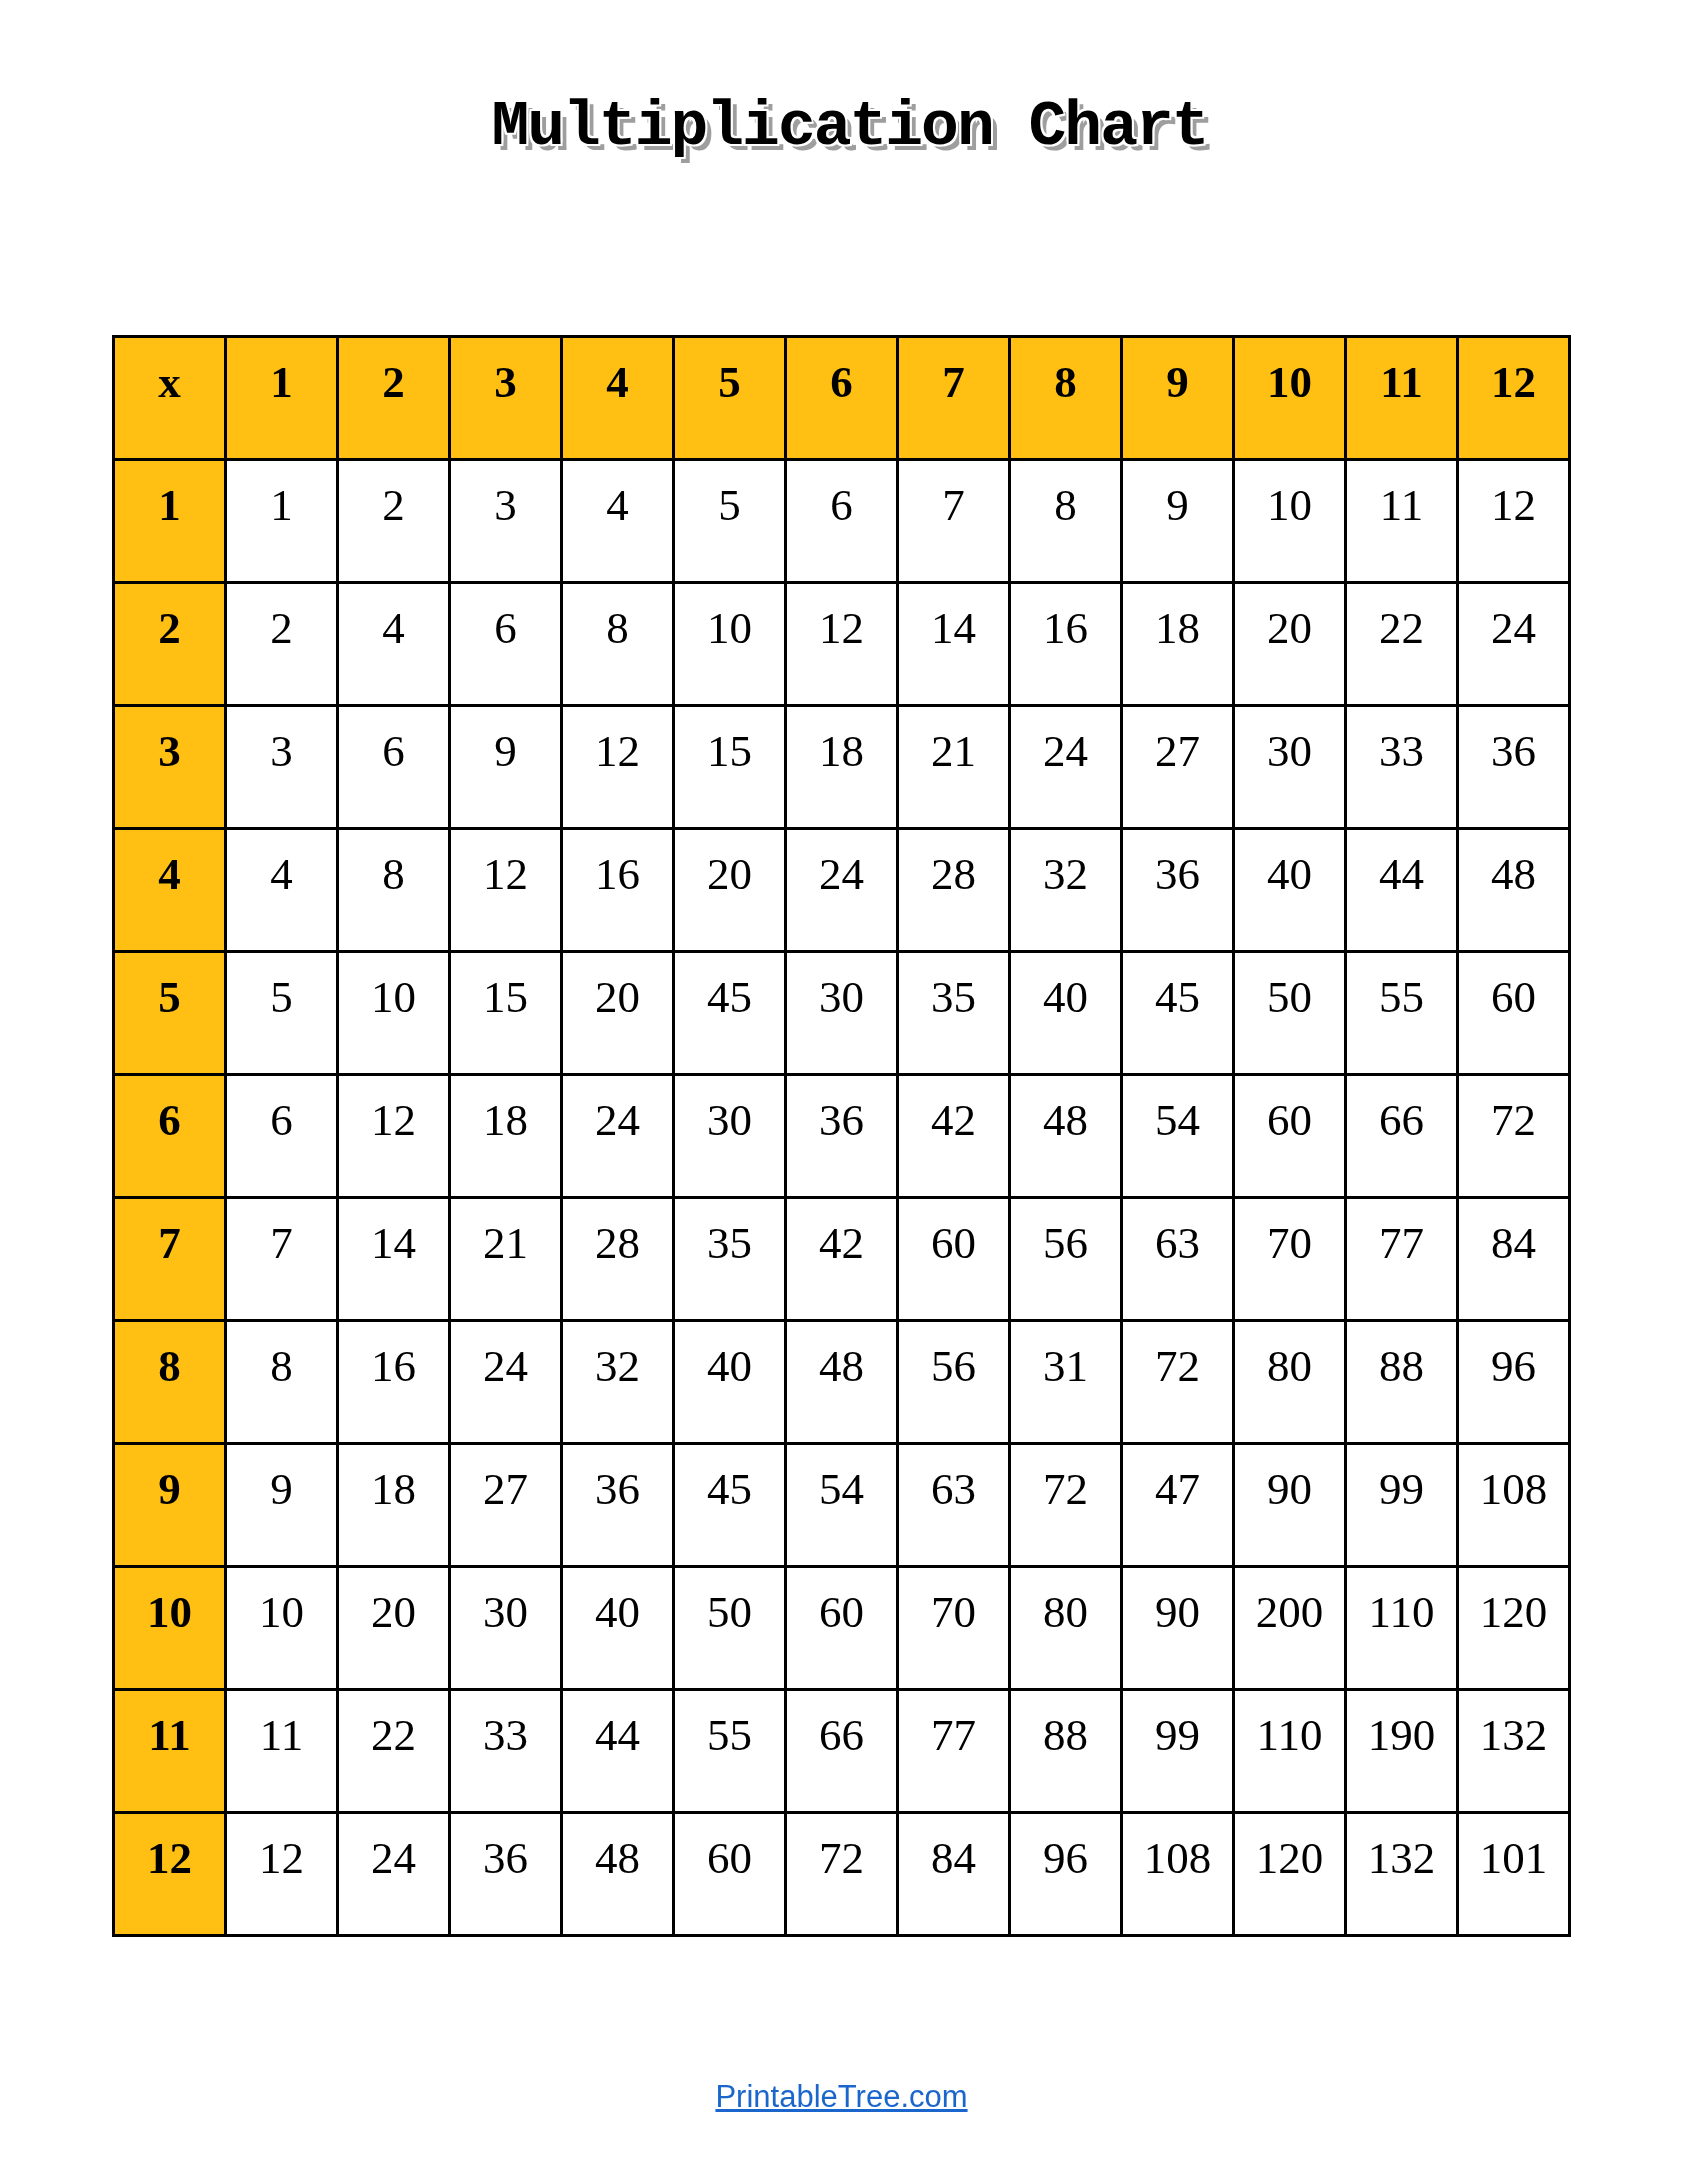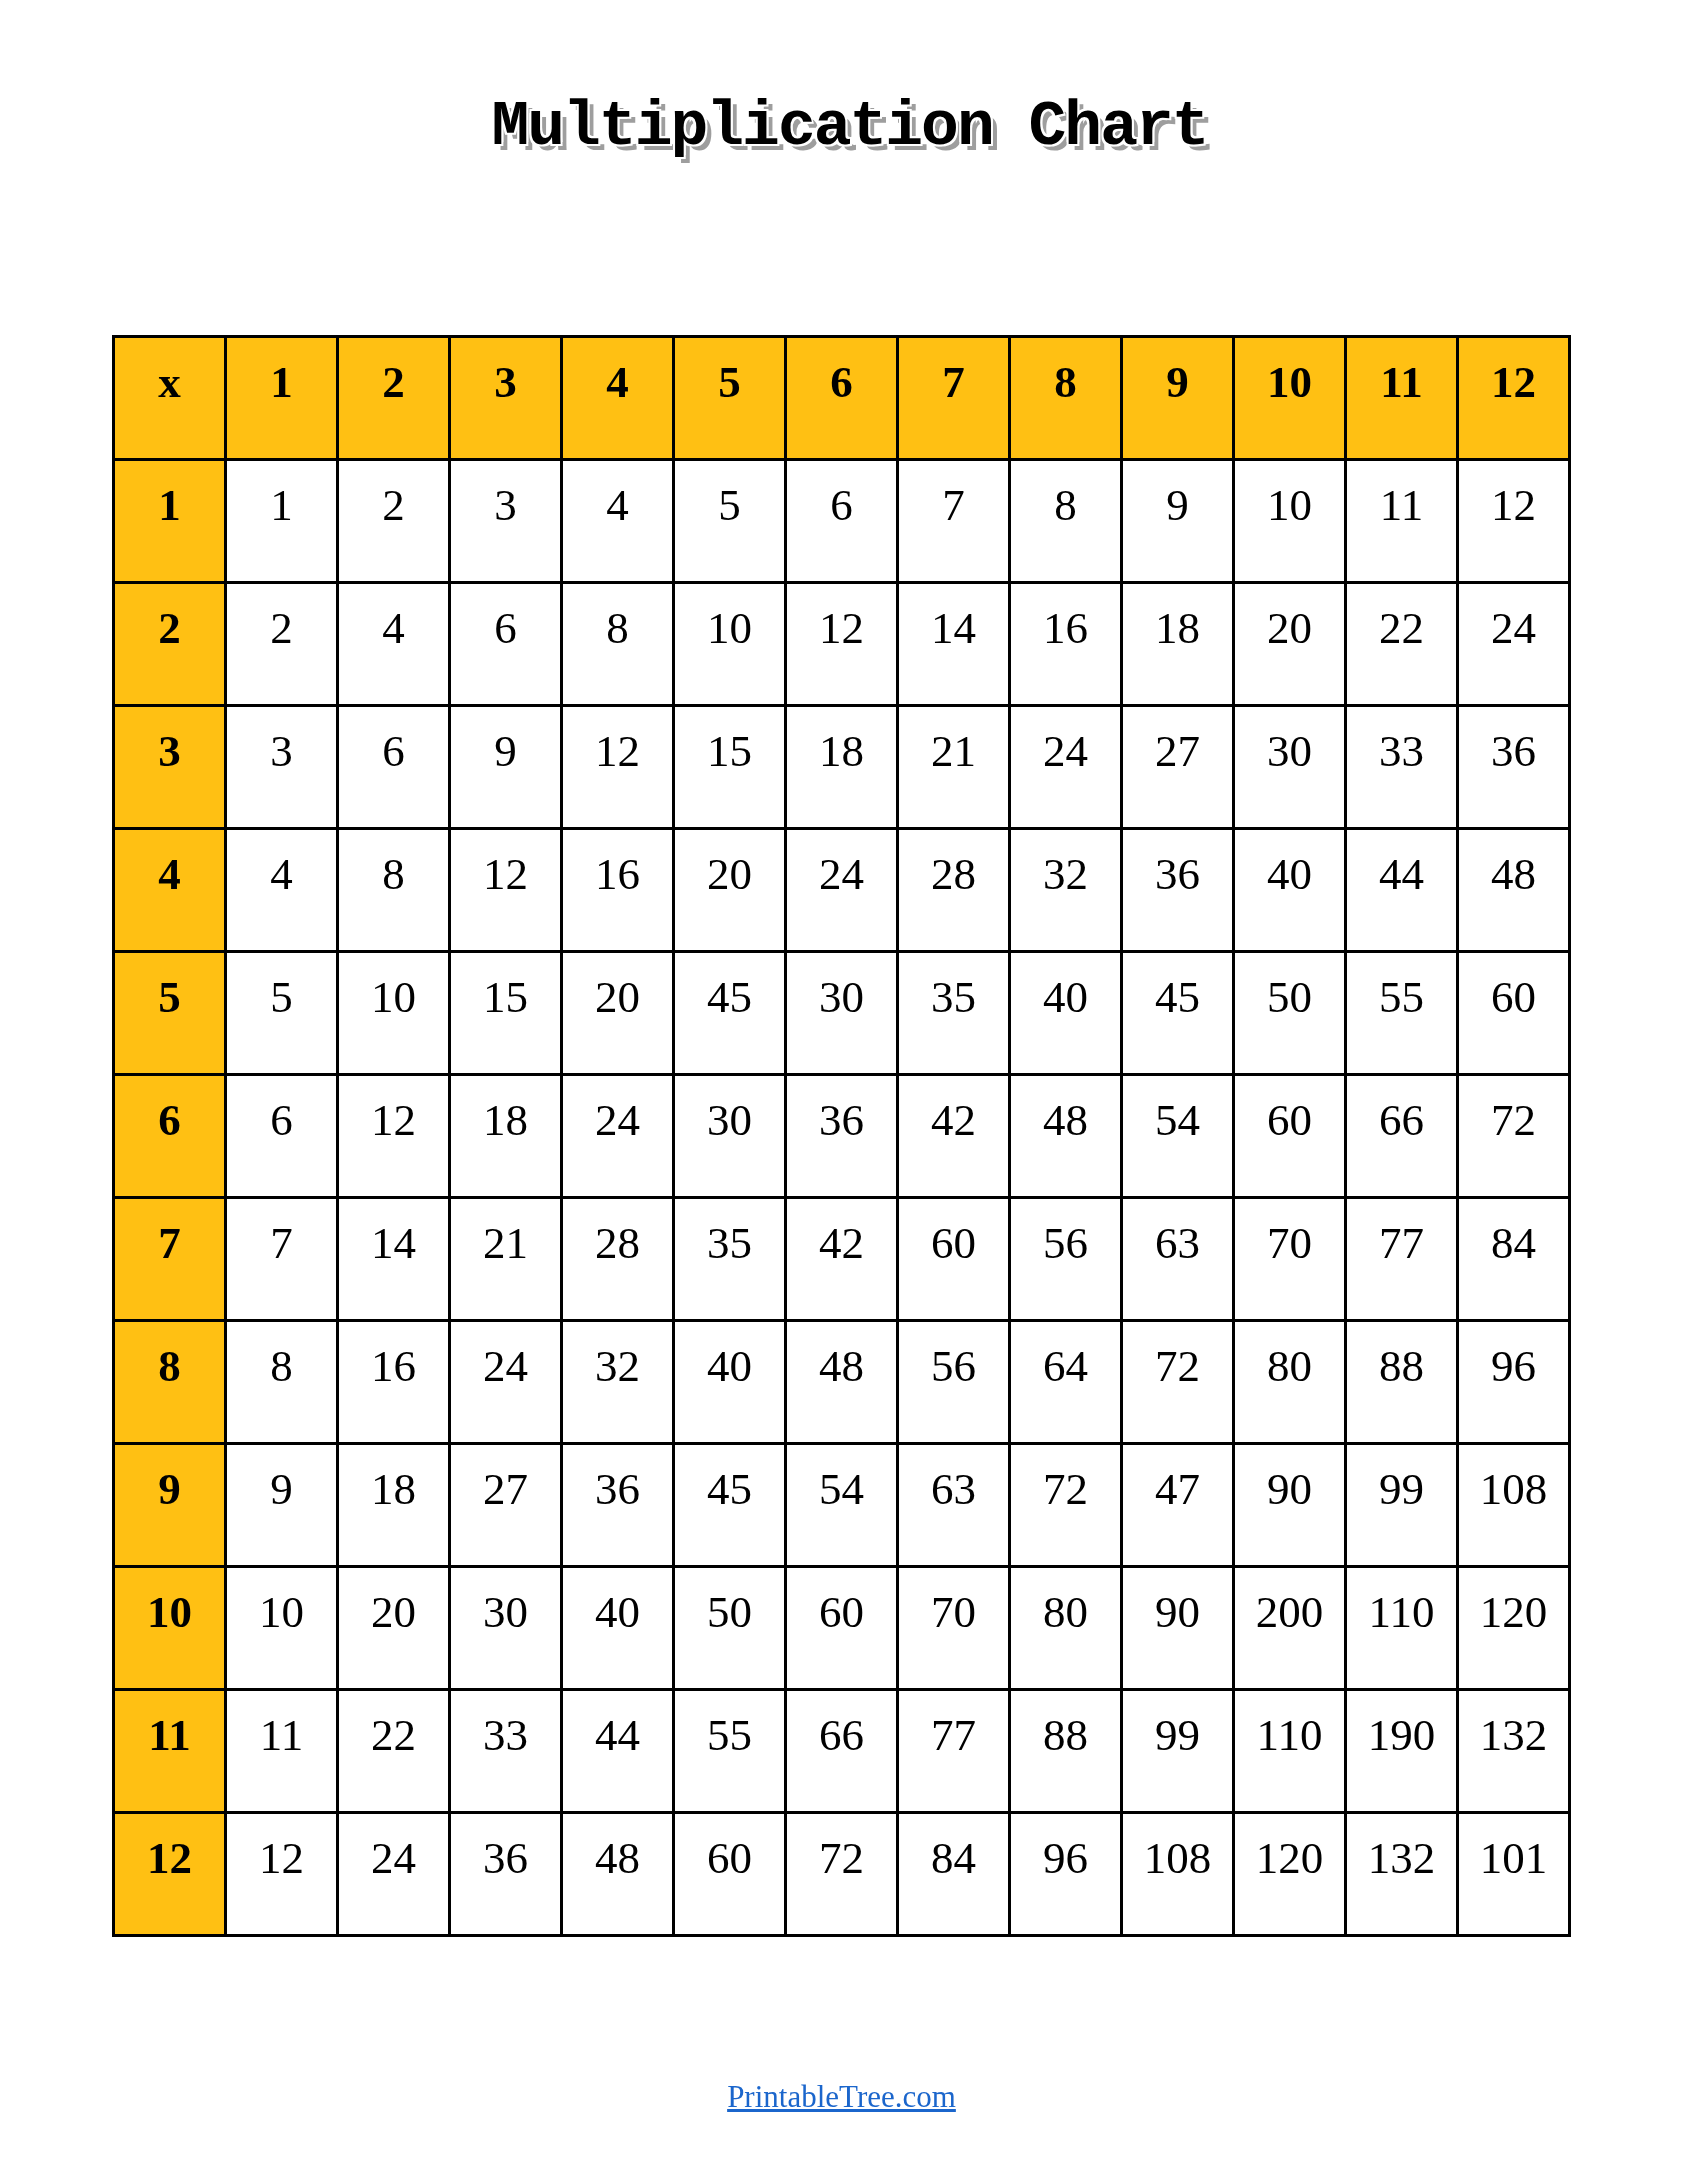--- a/index.html
+++ b/index.html
@@ -70,21 +70,21 @@
     font-weight: normal;
   }
   .page-footer {
     position: absolute;
     top: 2079px;
     left: 0;
     width: 100%;
     text-align: center;
   }
   .footer-link {
-    font-family: Liberation Serif, serif;
+    font-family: Liberation Sans, sans-serif;
     font-size: 31px;
     color: var(--link-color);
     text-decoration: underline;
     text-decoration-color: var(--link-color);
     cursor: pointer;
     margin-top: 28px;
   }
 </style>
 </head>
 <body>
@@ -215,21 +215,21 @@
       </tr>
       <tr>
         <th class="hdr">8</th>
         <td class="cell">8</td>
         <td class="cell">16</td>
         <td class="cell">24</td>
         <td class="cell">32</td>
         <td class="cell">40</td>
         <td class="cell">48</td>
         <td class="cell">56</td>
-        <td class="cell">64</td>
+        <td class="cell">31</td>
         <td class="cell">72</td>
         <td class="cell">80</td>
         <td class="cell">88</td>
         <td class="cell">96</td>
       </tr>
       <tr>
         <th class="hdr">9</th>
         <td class="cell">9</td>
         <td class="cell">18</td>
         <td class="cell">27</td>

